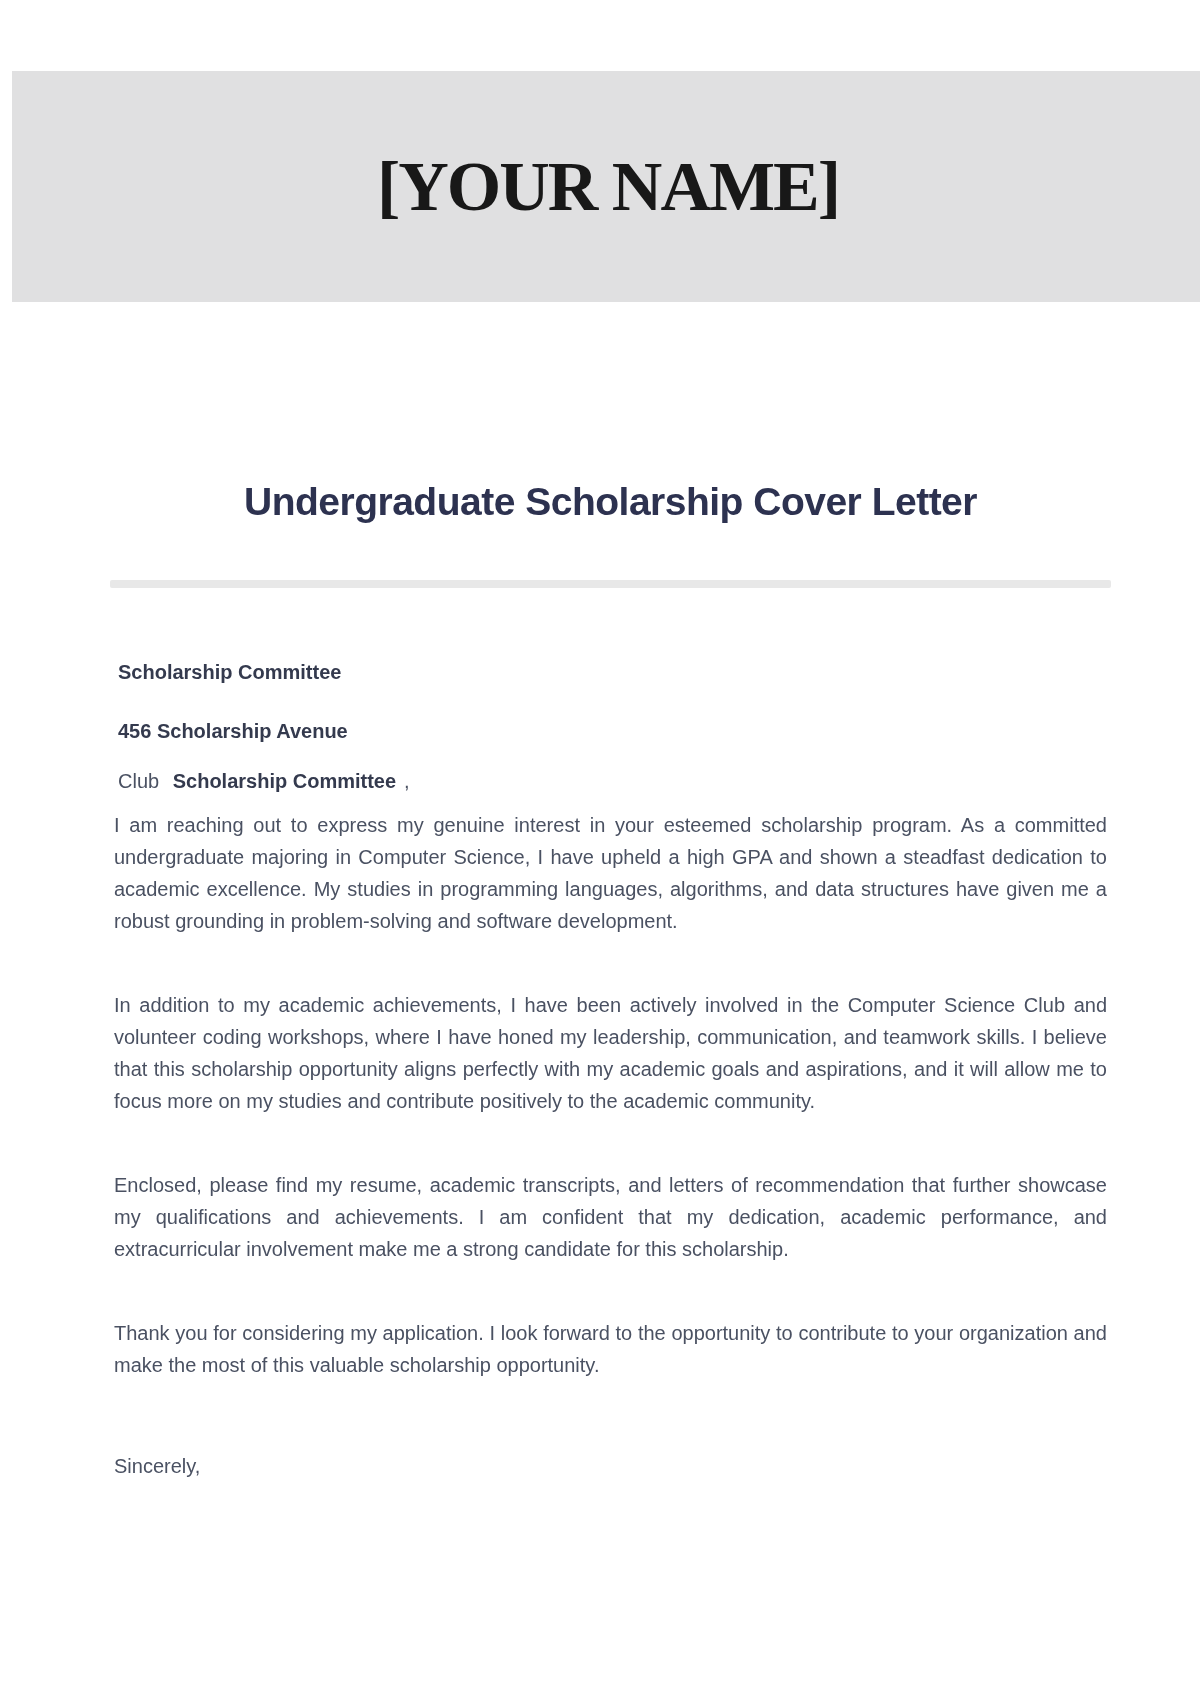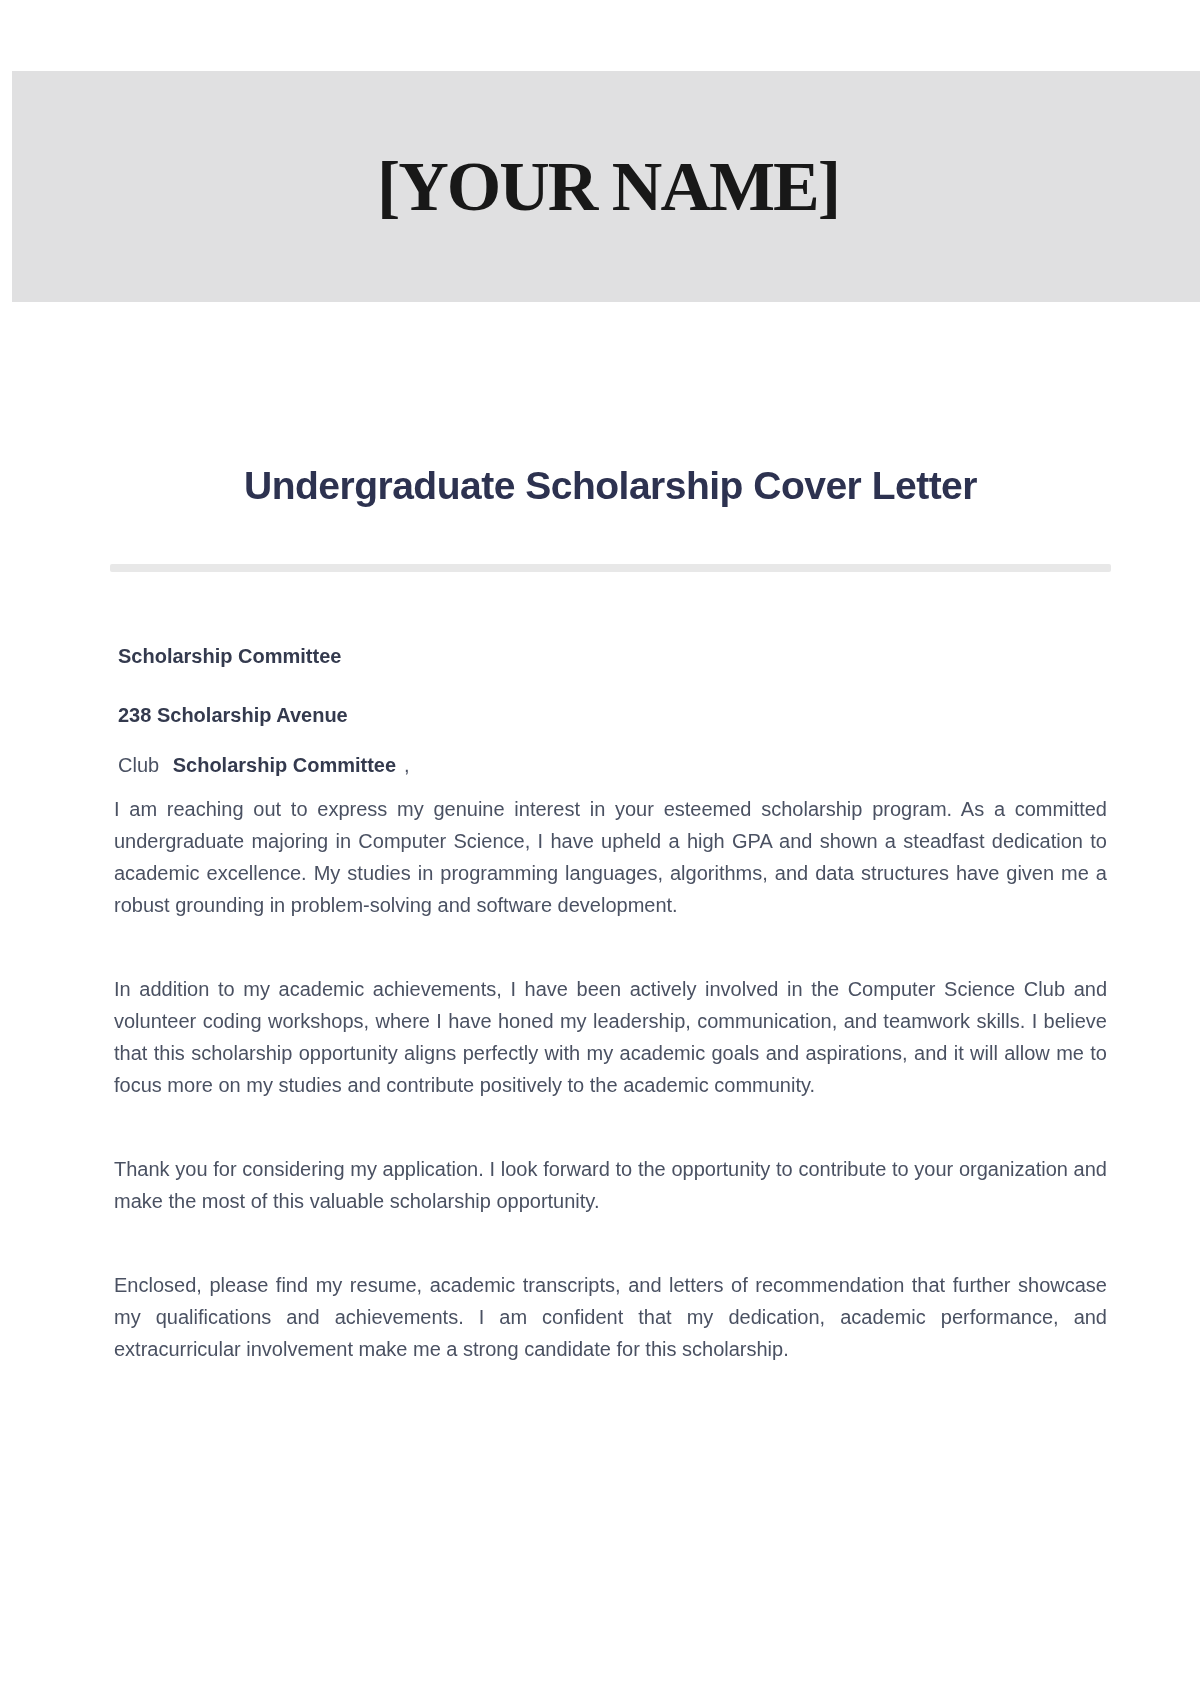--- a/index.html
+++ b/index.html
@@ -37,21 +37,21 @@
   }
   .name-band h1 {
     font-family: "Liberation Serif", serif;
     font-weight: 700;
     font-size: 70px;
     letter-spacing: -2px;
     color: var(--name-color);
     white-space: nowrap;
   }
   .content {
-    margin: 0 89px 0 94px; 
+    margin: 16px 89px 0 94px; 
   }
   .doc-title {
     margin-top: 152px;
     font-size: 39px;
     line-height: 48px;
     font-weight: 700;
     letter-spacing: -0.5px;
     text-align: center;
     color: var(--title-color);
   }
@@ -106,28 +106,29 @@
   </header>
 
   <main class="content">
 
     <h2 class="doc-title">Undergraduate Scholarship Cover Letter</h2>
 
     <hr class="divider">
 
     <div class="address">
       <p class="addr-line">Scholarship Committee</p>
-      <p class="addr-line">238 Scholarship Avenue</p>
+      <p class="addr-line">456 Scholarship Avenue</p>
     </div>
 
     <p class="salutation"><span>Club </span><strong>Scholarship Committee</strong><span>,</span></p>
 
     <p class="para">I am reaching out to express my genuine interest in your esteemed scholarship program. As a committed undergraduate majoring in Computer Science, I have upheld a high GPA and shown a steadfast dedication to academic excellence. My studies in programming languages, algorithms, and data structures have given me a robust grounding in problem-solving and software development.</p>
 
     <p class="para">In addition to my academic achievements, I have been actively involved in the Computer Science Club and volunteer coding workshops, where I have honed my leadership, communication, and teamwork skills. I believe that this scholarship opportunity aligns perfectly with my academic goals and aspirations, and it will allow me to focus more on my studies and contribute positively to the academic community.</p>
 
+    <p class="para">Enclosed, please find my resume, academic transcripts, and letters of recommendation that further showcase my qualifications and achievements. I am confident that my dedication, academic performance, and extracurricular involvement make me a strong candidate for this scholarship.</p>
+
     <p class="para">Thank you for considering my application. I look forward to the opportunity to contribute to your organization and make the most of this valuable scholarship opportunity.</p>
 
-    <p class="para">Enclosed, please find my resume, academic transcripts, and letters of recommendation that further showcase my qualifications and achievements. I am confident that my dedication, academic performance, and extracurricular involvement make me a strong candidate for this scholarship.</p>
-
+    <p class="closing">Sincerely,</p>
 
   </main>
 </div>
 
 </body></html>

